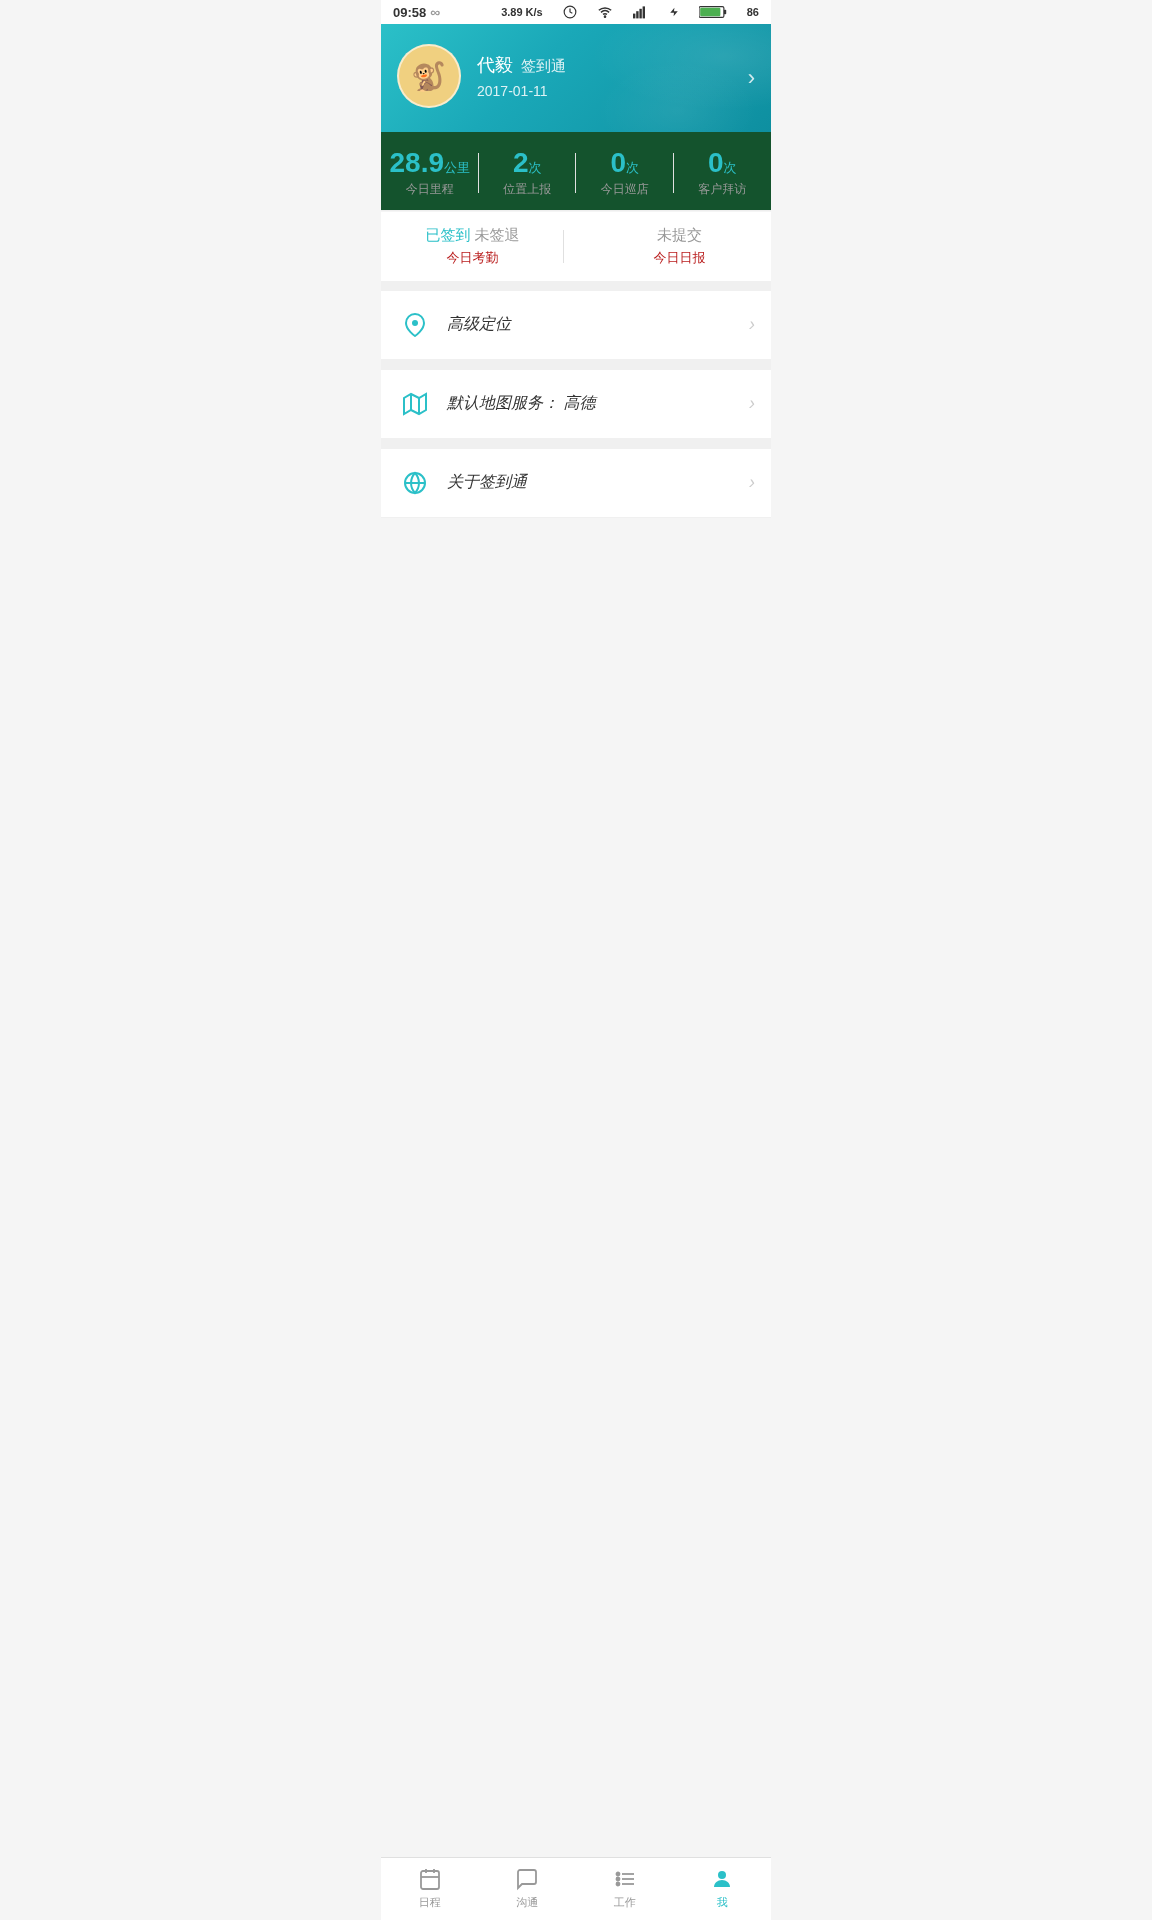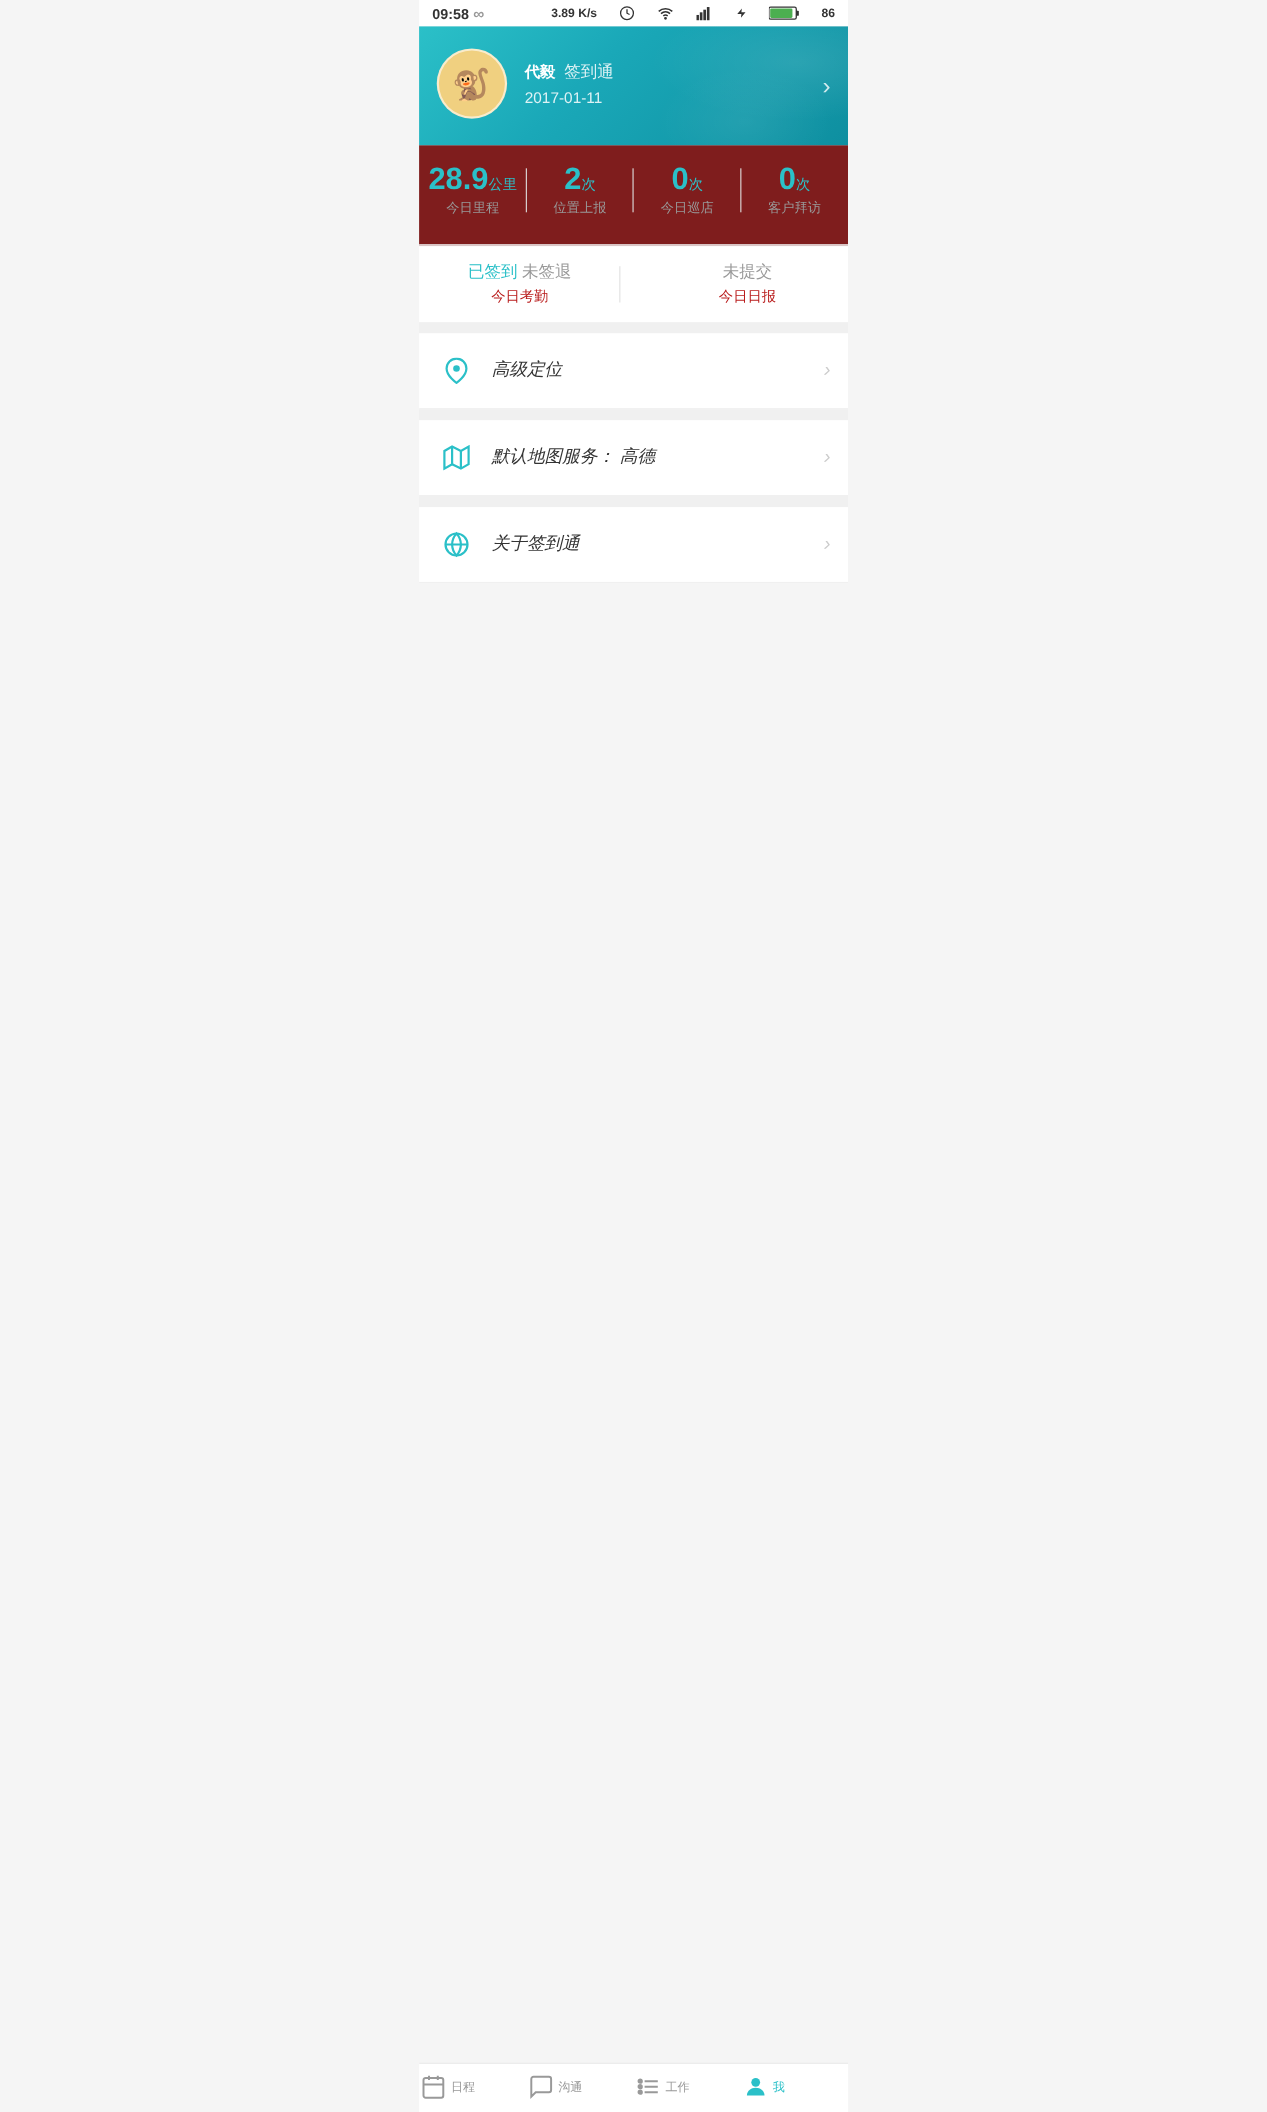--- a/index.html
+++ b/index.html
@@ -65,22 +65,22 @@
       margin-left: 16px;
       flex: 1;
     }
     .profile-name-row {
       display: flex;
       align-items: baseline;
       gap: 8px;
     }
     .profile-name {
       color: #fff;
-      font-size: 14px;
-      font-weight: 700;
+      font-size: 18px;
+      font-weight: 400;
     }
     .profile-app-name {
       color: rgba(255,255,255,0.85);
       font-size: 15px;
     }
     .profile-date {
       color: rgba(255,255,255,0.85);
       font-size: 14px;
       margin-top: 6px;
     }
@@ -88,23 +88,23 @@
       color: rgba(255,255,255,0.8);
       font-size: 22px;
       position: absolute;
       right: 16px;
       top: 50%;
       transform: translateY(-50%);
     }
 
     
     .stats-section {
-      background: #7f1d1d;
-      display: flex;
-      padding: 16px 0 24px 0;
+      background: #14532d;
+      display: flex;
+      padding: 16px 0 12px 0;
       border-bottom: 1px solid #eee;
     }
     .stat-item {
       flex: 1;
       text-align: center;
       position: relative;
     }
     .stat-item:not(:last-child)::after {
       content: '';
       position: absolute;
@@ -241,21 +241,21 @@
       transform: translateX(-50%);
       width: 390px;
       background: #fff;
       border-top: 1px solid #e0e0e0;
       display: flex;
       padding: 8px 0 10px 0;
     }
     .tab-item {
       flex: 1;
       display: flex;
-      flex-direction: row;
+      flex-direction: column;
       align-items: center;
       gap: 3px;
       cursor: pointer;
     }
     .tab-icon {
       width: 26px;
       height: 26px;
       display: flex;
       align-items: center;
       justify-content: center;

